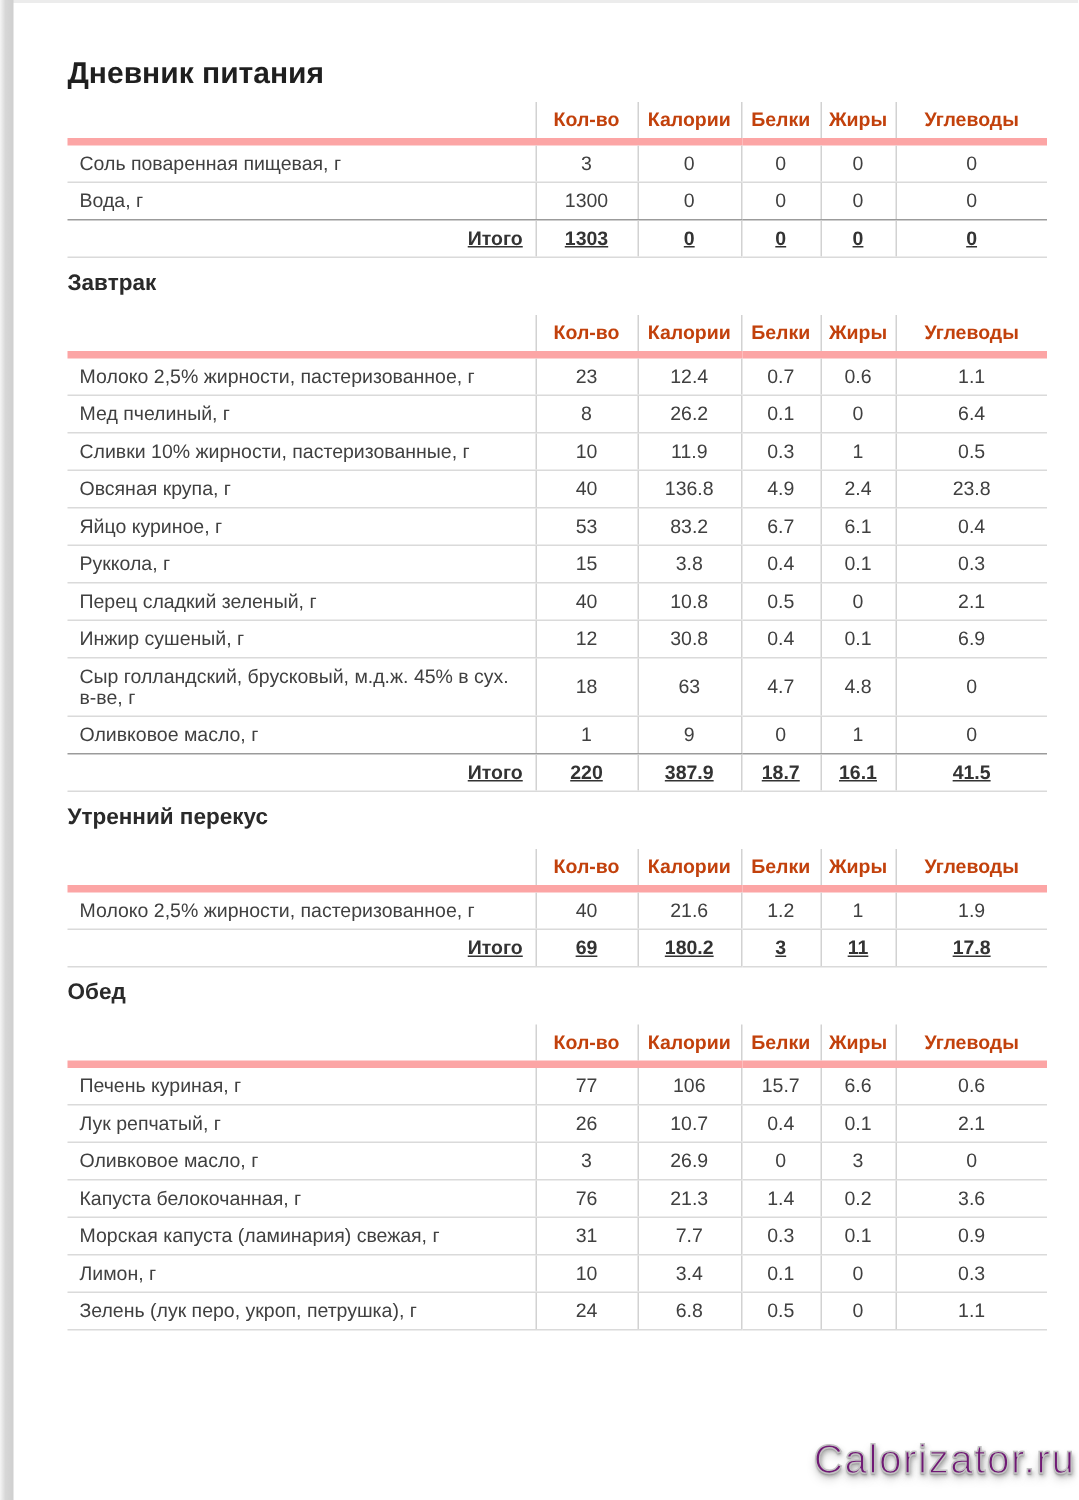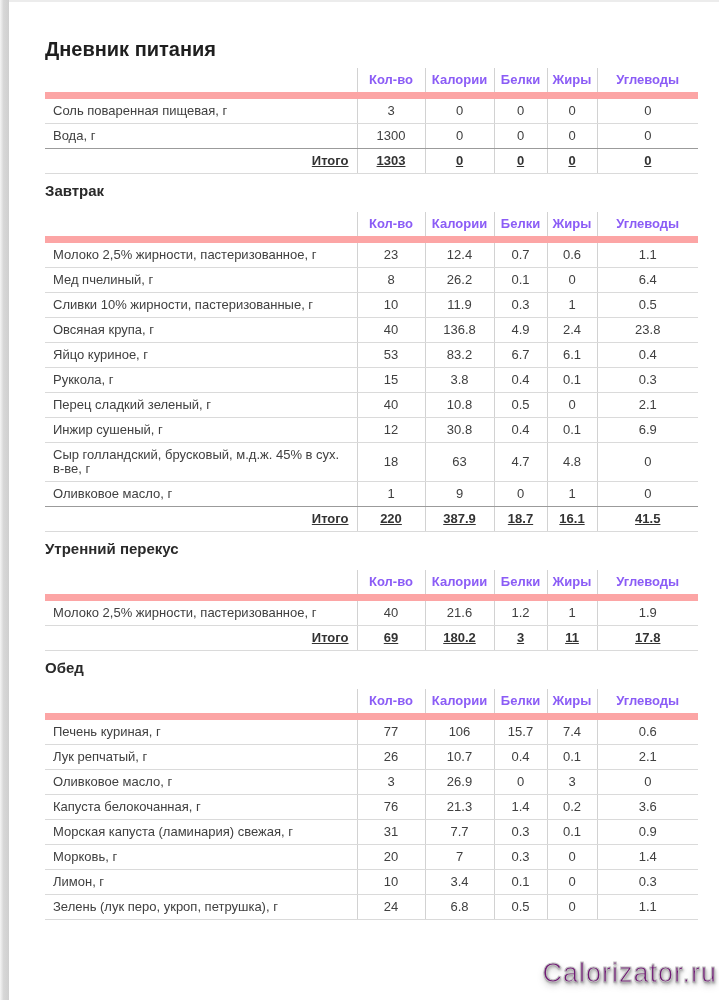--- a/index.html
+++ b/index.html
@@ -60,22 +60,22 @@
     overflow: hidden;
   }
   table.nutrition .num {
     text-align: center;
     border-left: 1px solid #d2d2d2;
     padding-left: 3px;
     padding-right: 3px;
   }
   table.nutrition thead th {
     font-weight: bold;
-    color: #8b5cf6;
-    border-bottom: 7px solid #fca5a5;
+    color: #c2410c;
+    border-bottom: 5px solid #fca5a5;
   }
   table.nutrition tbody td {
     border-bottom: 1px solid #dadada;
   }
   table.nutrition tbody tr.pre-total td {
     border-bottom-color: #9b9b9b;
   }
   table.nutrition tbody tr.total td {
     font-weight: bold;
     color: #333333;
@@ -333,21 +333,21 @@
                 <th class="num">Жиры</th>
                 <th class="num">Углеводы</th>
               </tr>
       </thead>
       <tbody>
               <tr>
                 <td class="name">Печень куриная, г</td>
                 <td class="num">77</td>
                 <td class="num">106</td>
                 <td class="num">15.7</td>
-                <td class="num">7.4</td>
+                <td class="num">6.6</td>
                 <td class="num">0.6</td>
               </tr>
               <tr>
                 <td class="name">Лук репчатый, г</td>
                 <td class="num">26</td>
                 <td class="num">10.7</td>
                 <td class="num">0.4</td>
                 <td class="num">0.1</td>
                 <td class="num">2.1</td>
               </tr>
@@ -369,28 +369,20 @@
               </tr>
               <tr>
                 <td class="name">Морская капуста (ламинария) свежая, г</td>
                 <td class="num">31</td>
                 <td class="num">7.7</td>
                 <td class="num">0.3</td>
                 <td class="num">0.1</td>
                 <td class="num">0.9</td>
               </tr>
               <tr>
-                <td class="name">Морковь, г</td>
-                <td class="num">20</td>
-                <td class="num">7</td>
-                <td class="num">0.3</td>
-                <td class="num">0</td>
-                <td class="num">1.4</td>
-              </tr>
-              <tr>
                 <td class="name">Лимон, г</td>
                 <td class="num">10</td>
                 <td class="num">3.4</td>
                 <td class="num">0.1</td>
                 <td class="num">0</td>
                 <td class="num">0.3</td>
               </tr>
               <tr>
                 <td class="name">Зелень (лук перо, укроп, петрушка), г</td>
                 <td class="num">24</td>

